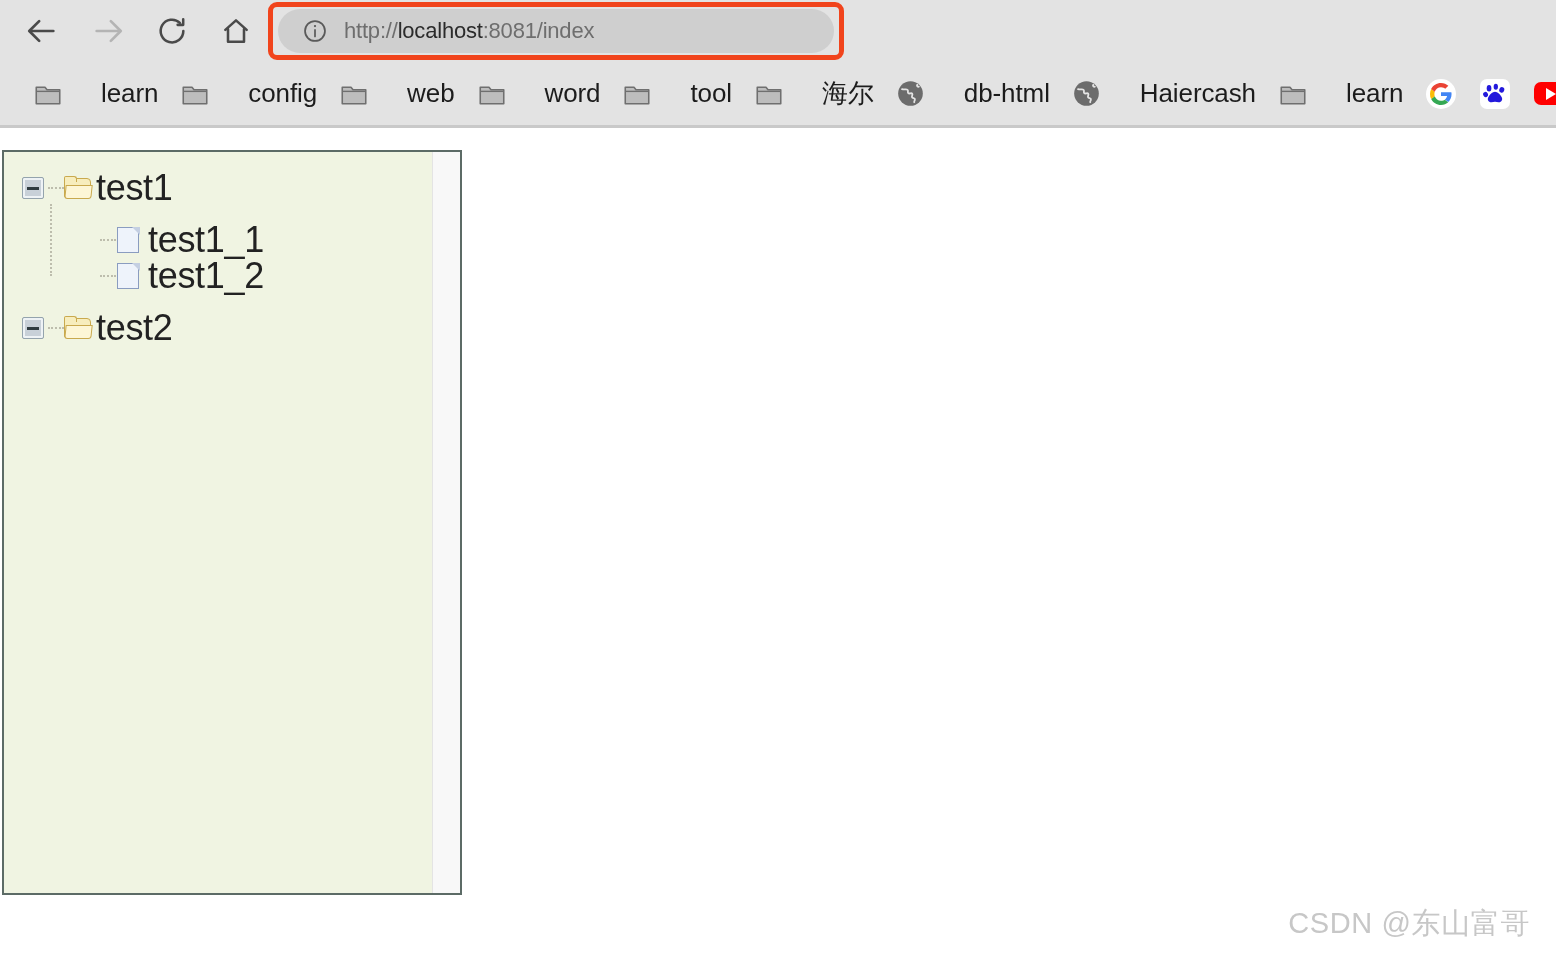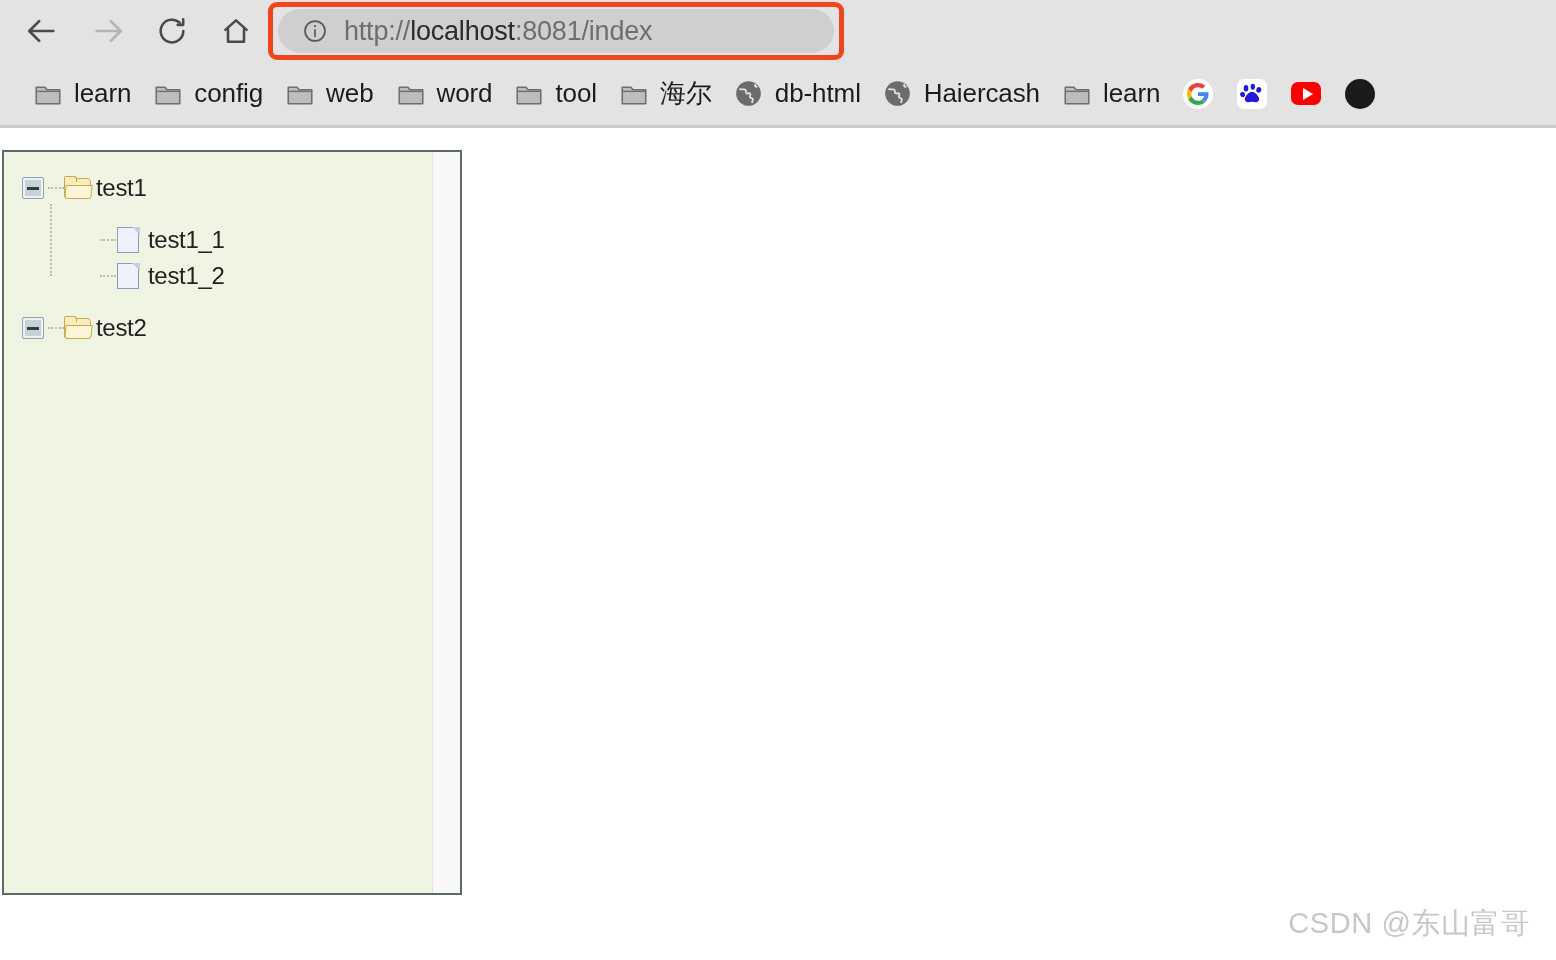--- a/index.html
+++ b/index.html
@@ -75,21 +75,21 @@
     cursor: text;
   }
   .url-info-icon {
     margin-left: 24px;
     margin-right: 16px;
     width: 26px;
     height: 26px;
     flex: 0 0 auto;
   }
   .url-text {
-    font-size: 27px;
+    font-size: 22px;
     color: #6e6e6e;
     letter-spacing: -0.2px;
     white-space: nowrap;
     font-family: "Liberation Sans", "DejaVu Sans", sans-serif;
   }
   .url-text .host { color: #2b2b2b; }
 
   
   .bookmarks-bar {
     position: absolute;
@@ -106,20 +106,21 @@
   }
   .bookmark {
     display: flex;
     align-items: center;
     height: 46px;
     padding: 0 11px;
     border-radius: 5px;
     flex: 0 0 auto;
     cursor: pointer;
     white-space: nowrap;
+    gap: 27px;
   }
   .bm-icon {
     width: 30px;
     height: 30px;
     margin-right: 11px;
     flex: 0 0 auto;
     display: flex;
     align-items: center;
     justify-content: center;
   }
@@ -318,21 +319,21 @@
   }
   .file-icon .corner {
     position: absolute;
     right: 2px; top: 1px;
     width: 0; height: 0;
     border-left: 8px solid transparent;
     border-top: 8px solid #c4cfe2;
   }
 
   .node-label {
-    font-size: 24px;
+    font-size: 36px;
     color: #222222;
     letter-spacing: -0.3px;
     line-height: 1;
     font-family: "Liberation Sans", "DejaVu Sans", sans-serif;
   }
 
   
   .watermark {
     position: absolute;
     right: 26px;

